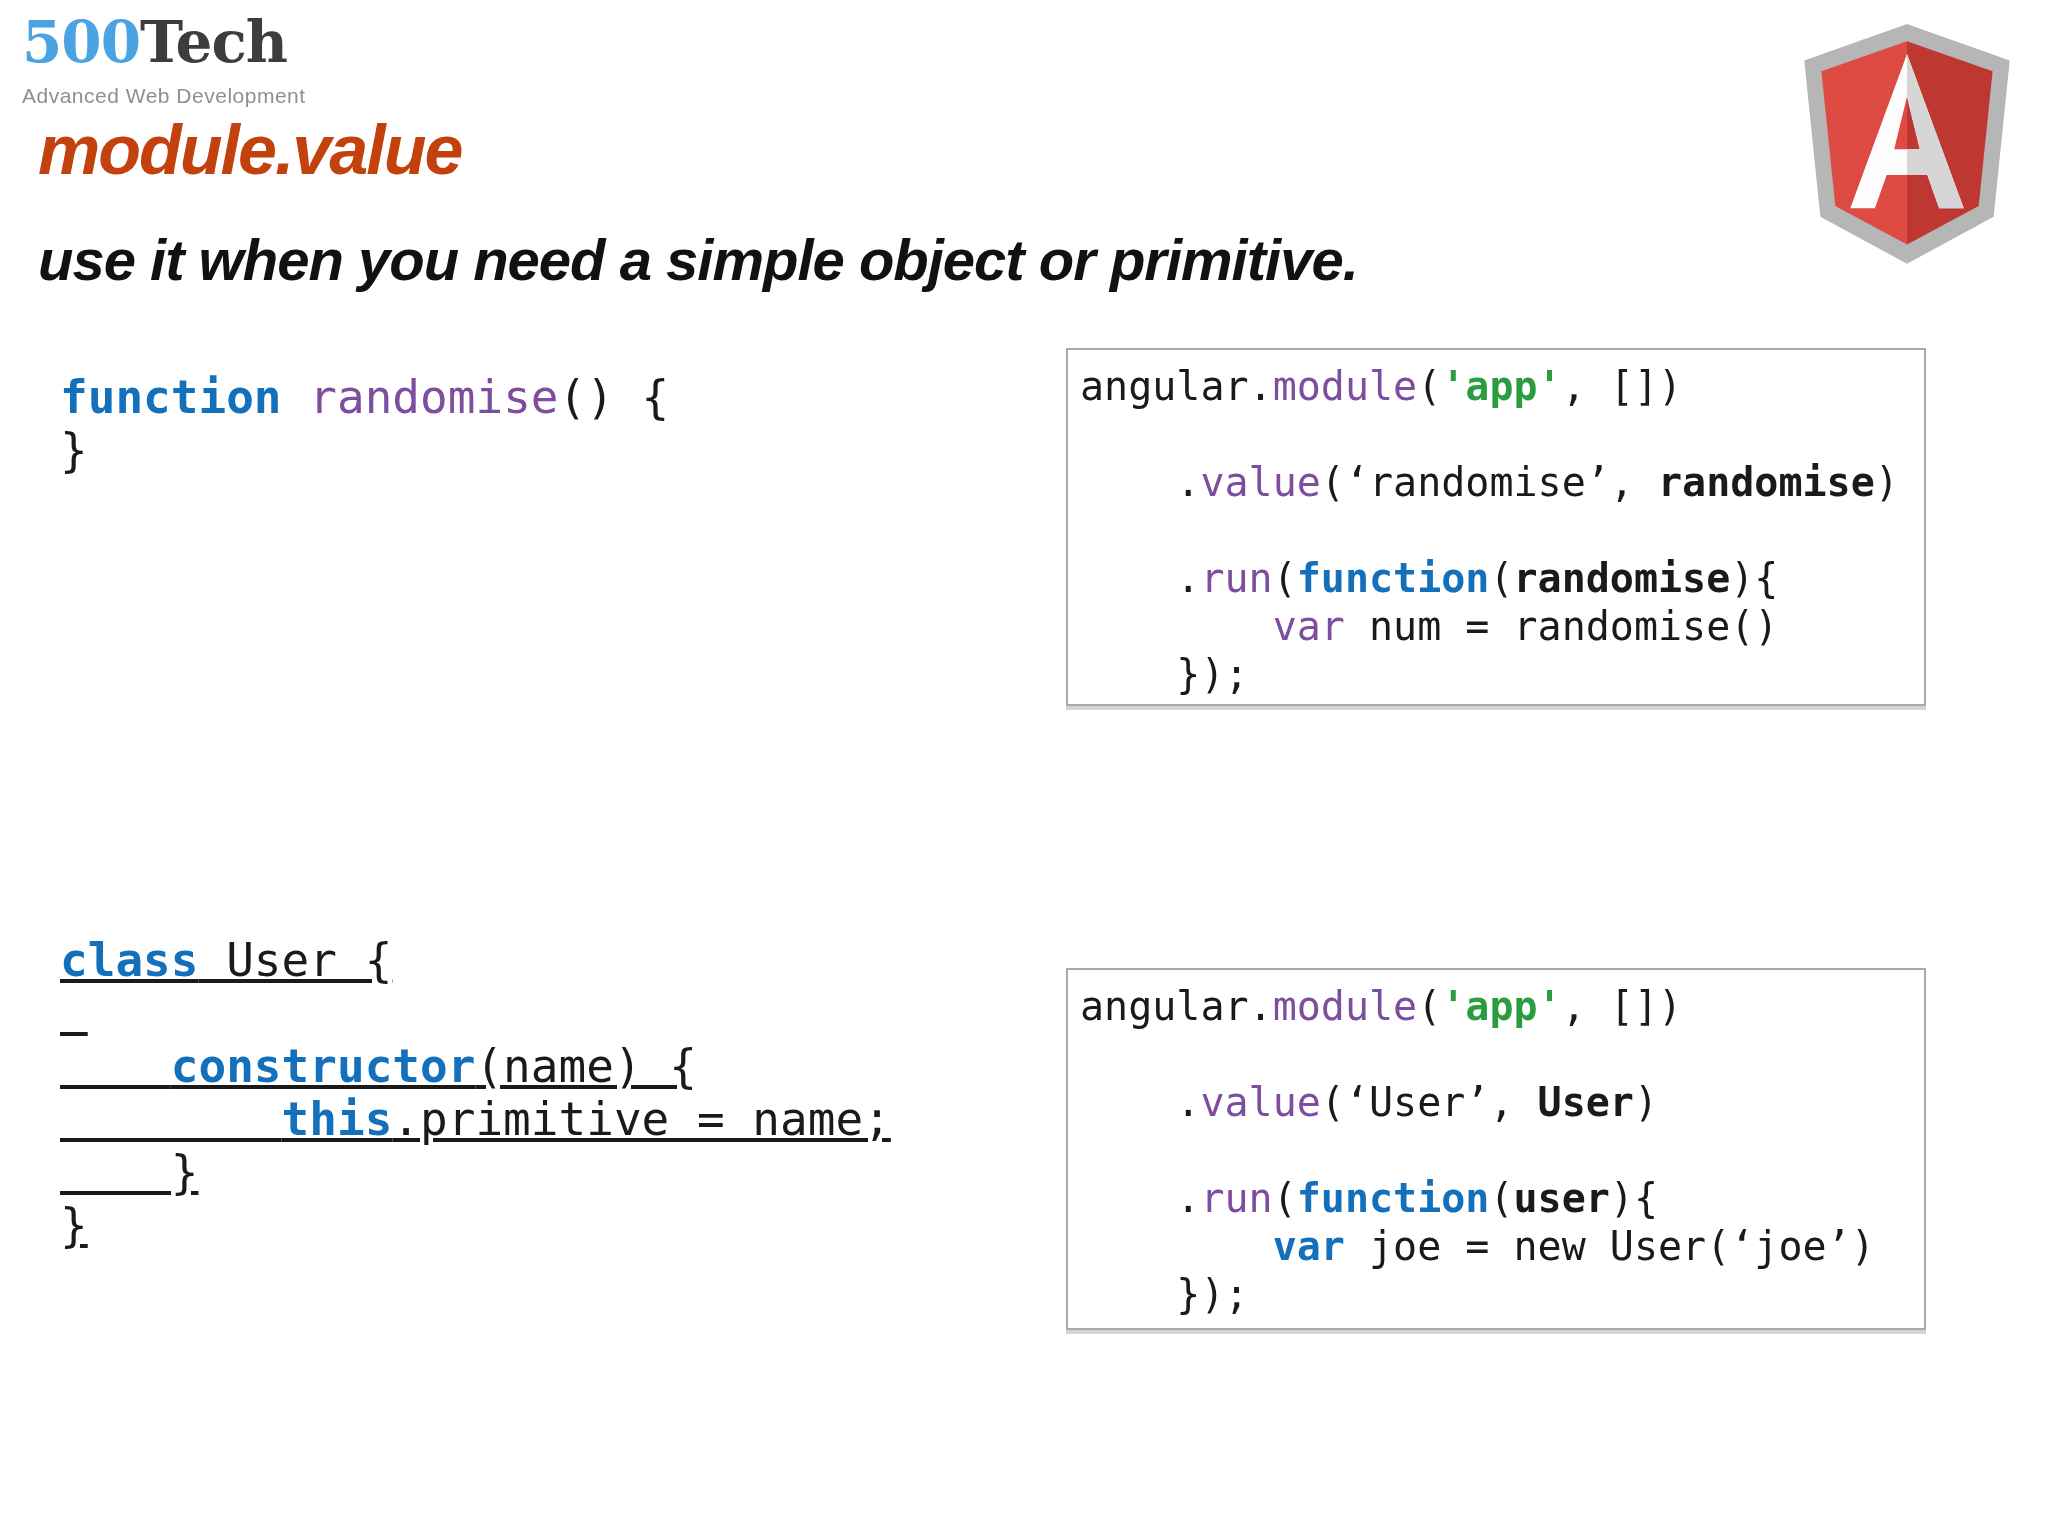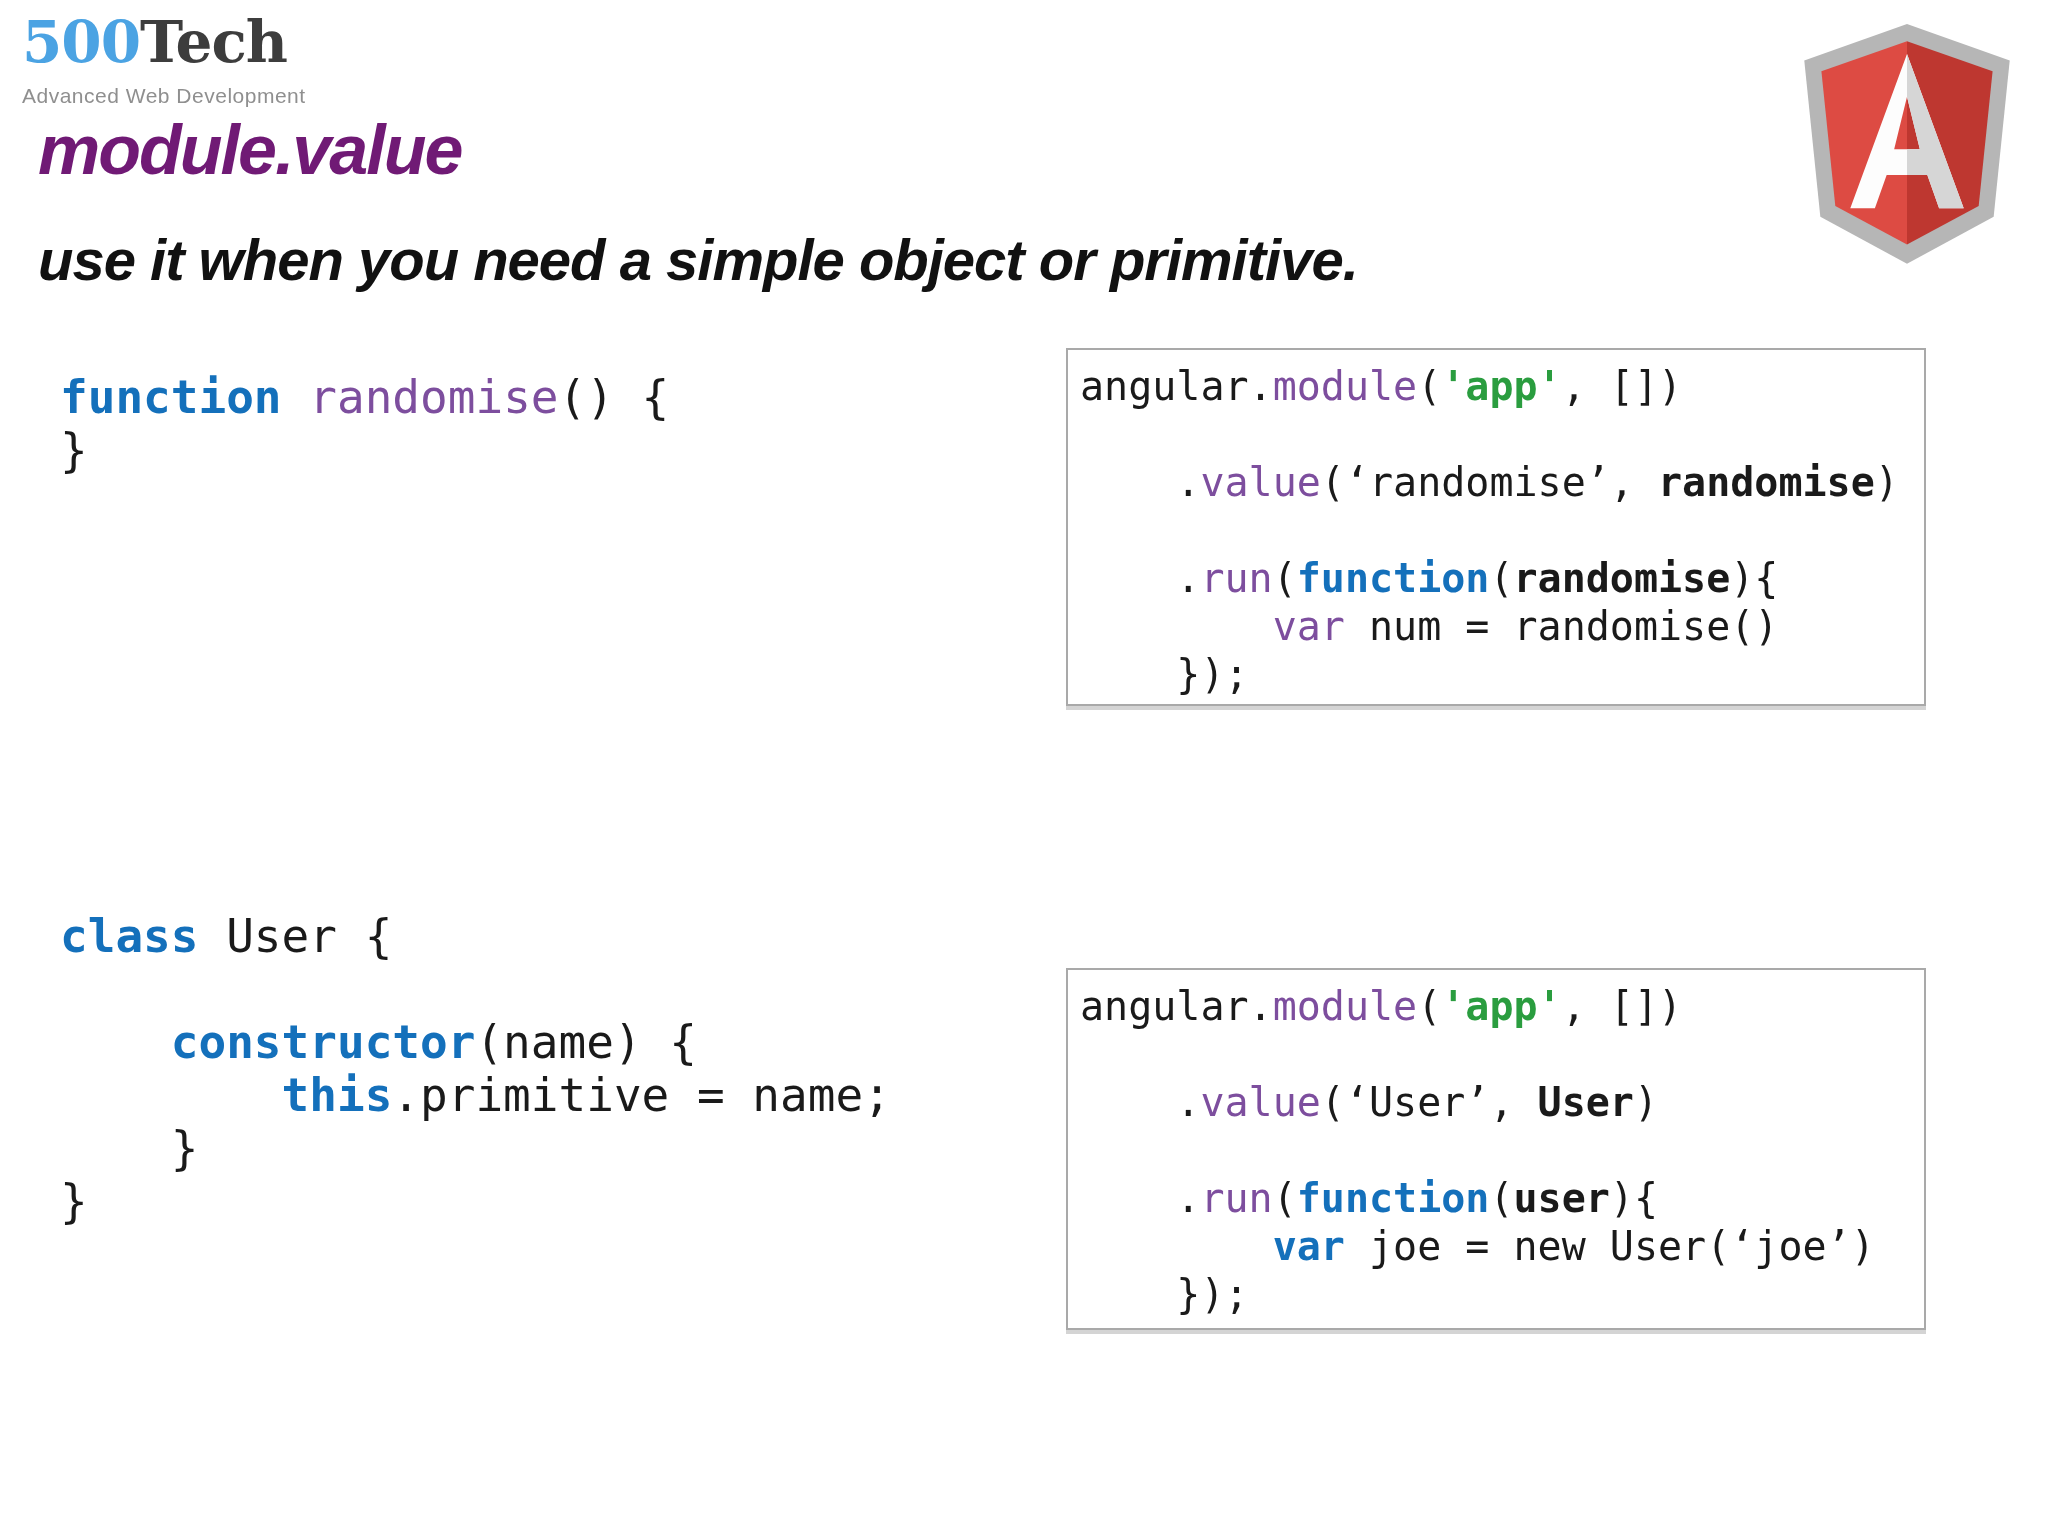--- a/index.html
+++ b/index.html
@@ -26,41 +26,41 @@
     font-size:21px;
     color:var(--brand_gray,#8F8F8F);
     letter-spacing:0.5px;
     margin-top:12px;
   }
 
   
   .title {
     position:absolute; left:38px; top:110px;
     font-size:70px; font-weight:bold; font-style:italic;
-    letter-spacing:-2px; color:#701a75;
+    letter-spacing:-2px; color:#c2410c;
   }
   .subtitle {
     position:absolute; left:38px; top:226px;
     font-size:58px; font-style:italic; font-weight:bold;
     color:#111; letter-spacing:-1px;
   }
 
   
   .angular-logo { position:absolute; left:1800px; top:20px; width:214px; height:250px; }
 
   
   .code {
     position:absolute;
     font-family:"DejaVu Sans Mono", monospace;
     white-space:pre;
     color:var(--text,#1A1A1A);
   }
   .code-left { font-size:46px; line-height:53px; left:60px; }
   .code-left-top    { top:371px; }
-  .code-left-bottom { top:910px; }
+  .code-left-bottom { top:934px;text-decoration:underline; }
 
   .codebox {
     position:absolute;
     left:1066px; width:860px;
     font-family:"DejaVu Sans Mono", monospace;
     white-space:pre;
     font-size:40px; line-height:48px;
     color:var(--text,#1A1A1A);
     border:2px solid #A9A9A9;
     box-shadow:0 4px 0 rgba(160,160,160,0.45);

